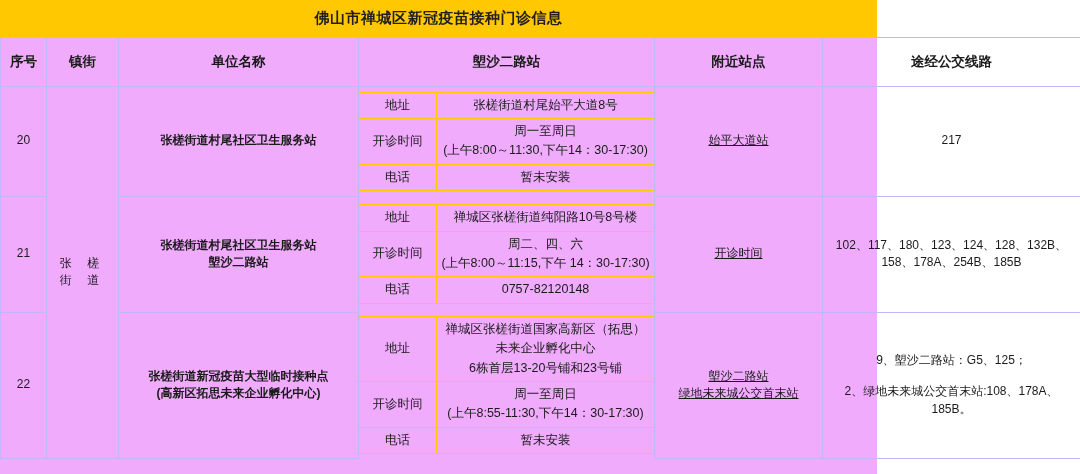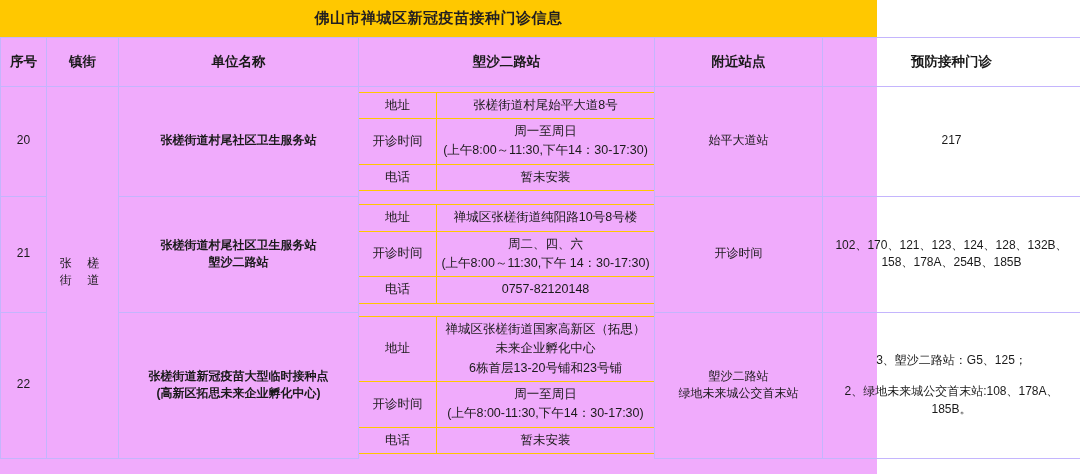--- a/index.html
+++ b/index.html
@@ -65,20 +65,21 @@
   }
   .unit-cell {
     font-size: 12.5px;
     padding: 4px 8px;
     line-height: 1.6;
     font-weight: bold;
   }
   .near-cell {
     font-size: 12.5px;
     line-height: 1.7;
+    text-decoration: underline;
   }
   .bus-cell {
     font-size: 12.5px;
     text-align: left;
     padding: 4px 8px;
     line-height: 1.8;
   }
   
   table.detail {
     border-collapse: collapse;
@@ -125,21 +126,21 @@
         <col class="col-near">
         <col class="col-bus">
     </colgroup>
     <thead>
       <tr>
         <th>序号</th>
         <th>镇街</th>
         <th>单位名称</th>
         <th>塱沙二路站</th>
         <th>附近站点</th>
-        <th>预防接种门诊</th>
+        <th>途经公交线路</th>
       </tr>
     </thead>
     <tbody>
 
       <tr style="height:110px;">
         <td>20</td>
         <td class="town-cell" rowspan="3">张 槎 街 道</td>
         <td class="unit-cell">张槎街道村尾社区卫生服务站</td>
         <td class="detail-host">
           <table class="detail">
@@ -176,33 +177,33 @@
           <table class="detail">
             <tbody>
                 <tr>
               <td class="lbl">地址</td>
               <td>禅城区张槎街道纯阳路10号8号楼</td>
             </tr>
             <tr>
               <td class="lbl">开诊时间</td>
               <td>
                 <div>周二、四、六</div>
-                <div>(上午8:00～11:30,下午 14：30-17:30)</div>
+                <div>(上午8:00～11:15,下午 14：30-17:30)</div>
               </td>
             </tr>
             <tr>
               <td class="lbl">电话</td>
               <td>0757-82120148</td>
             </tr>
           </tbody>
             </table>
         </td>
         <td class="near-cell">开诊时间</td>
         <td class="bus-cell">
-          <div>102、170、121、123、124、128、132B、</div>
+          <div>102、117、180、123、124、128、132B、</div>
           <div>158、178A、254B、185B</div>
         </td>
       </tr>
 
       <tr style="height:146px;">
         <td>22</td>
         <td class="unit-cell">
           <div>张槎街道新冠疫苗大型临时接种点</div>
           <div>(高新区拓思未来企业孵化中心)</div>
         </td>
@@ -214,35 +215,35 @@
               <td>
                 <div>禅城区张槎街道国家高新区（拓思）</div>
                 <div>未来企业孵化中心</div>
                 <div>6栋首层13-20号铺和23号铺</div>
               </td>
             </tr>
             <tr>
               <td class="lbl">开诊时间</td>
               <td>
                 <div>周一至周日</div>
-                <div>(上午8:00-11:30,下午14：30-17:30)</div>
+                <div>(上午8:55-11:30,下午14：30-17:30)</div>
               </td>
             </tr>
             <tr>
               <td class="lbl">电话</td>
               <td>暂未安装</td>
             </tr>
           </tbody>
             </table>
         </td>
         <td class="near-cell">
           <div>塱沙二路站</div>
           <div>绿地未来城公交首末站</div>
         </td>
         <td class="bus-cell">
-          <div>3、塱沙二路站：G5、125；</div>
+          <div>9、塱沙二路站：G5、125；</div>
           <div style="height:14px;"></div>
           <div>2、绿地未来城公交首末站:108、178A、185B。</div>
         </td>
       </tr>
     </tbody>
   </table>
 </div>
 
 </body></html>

